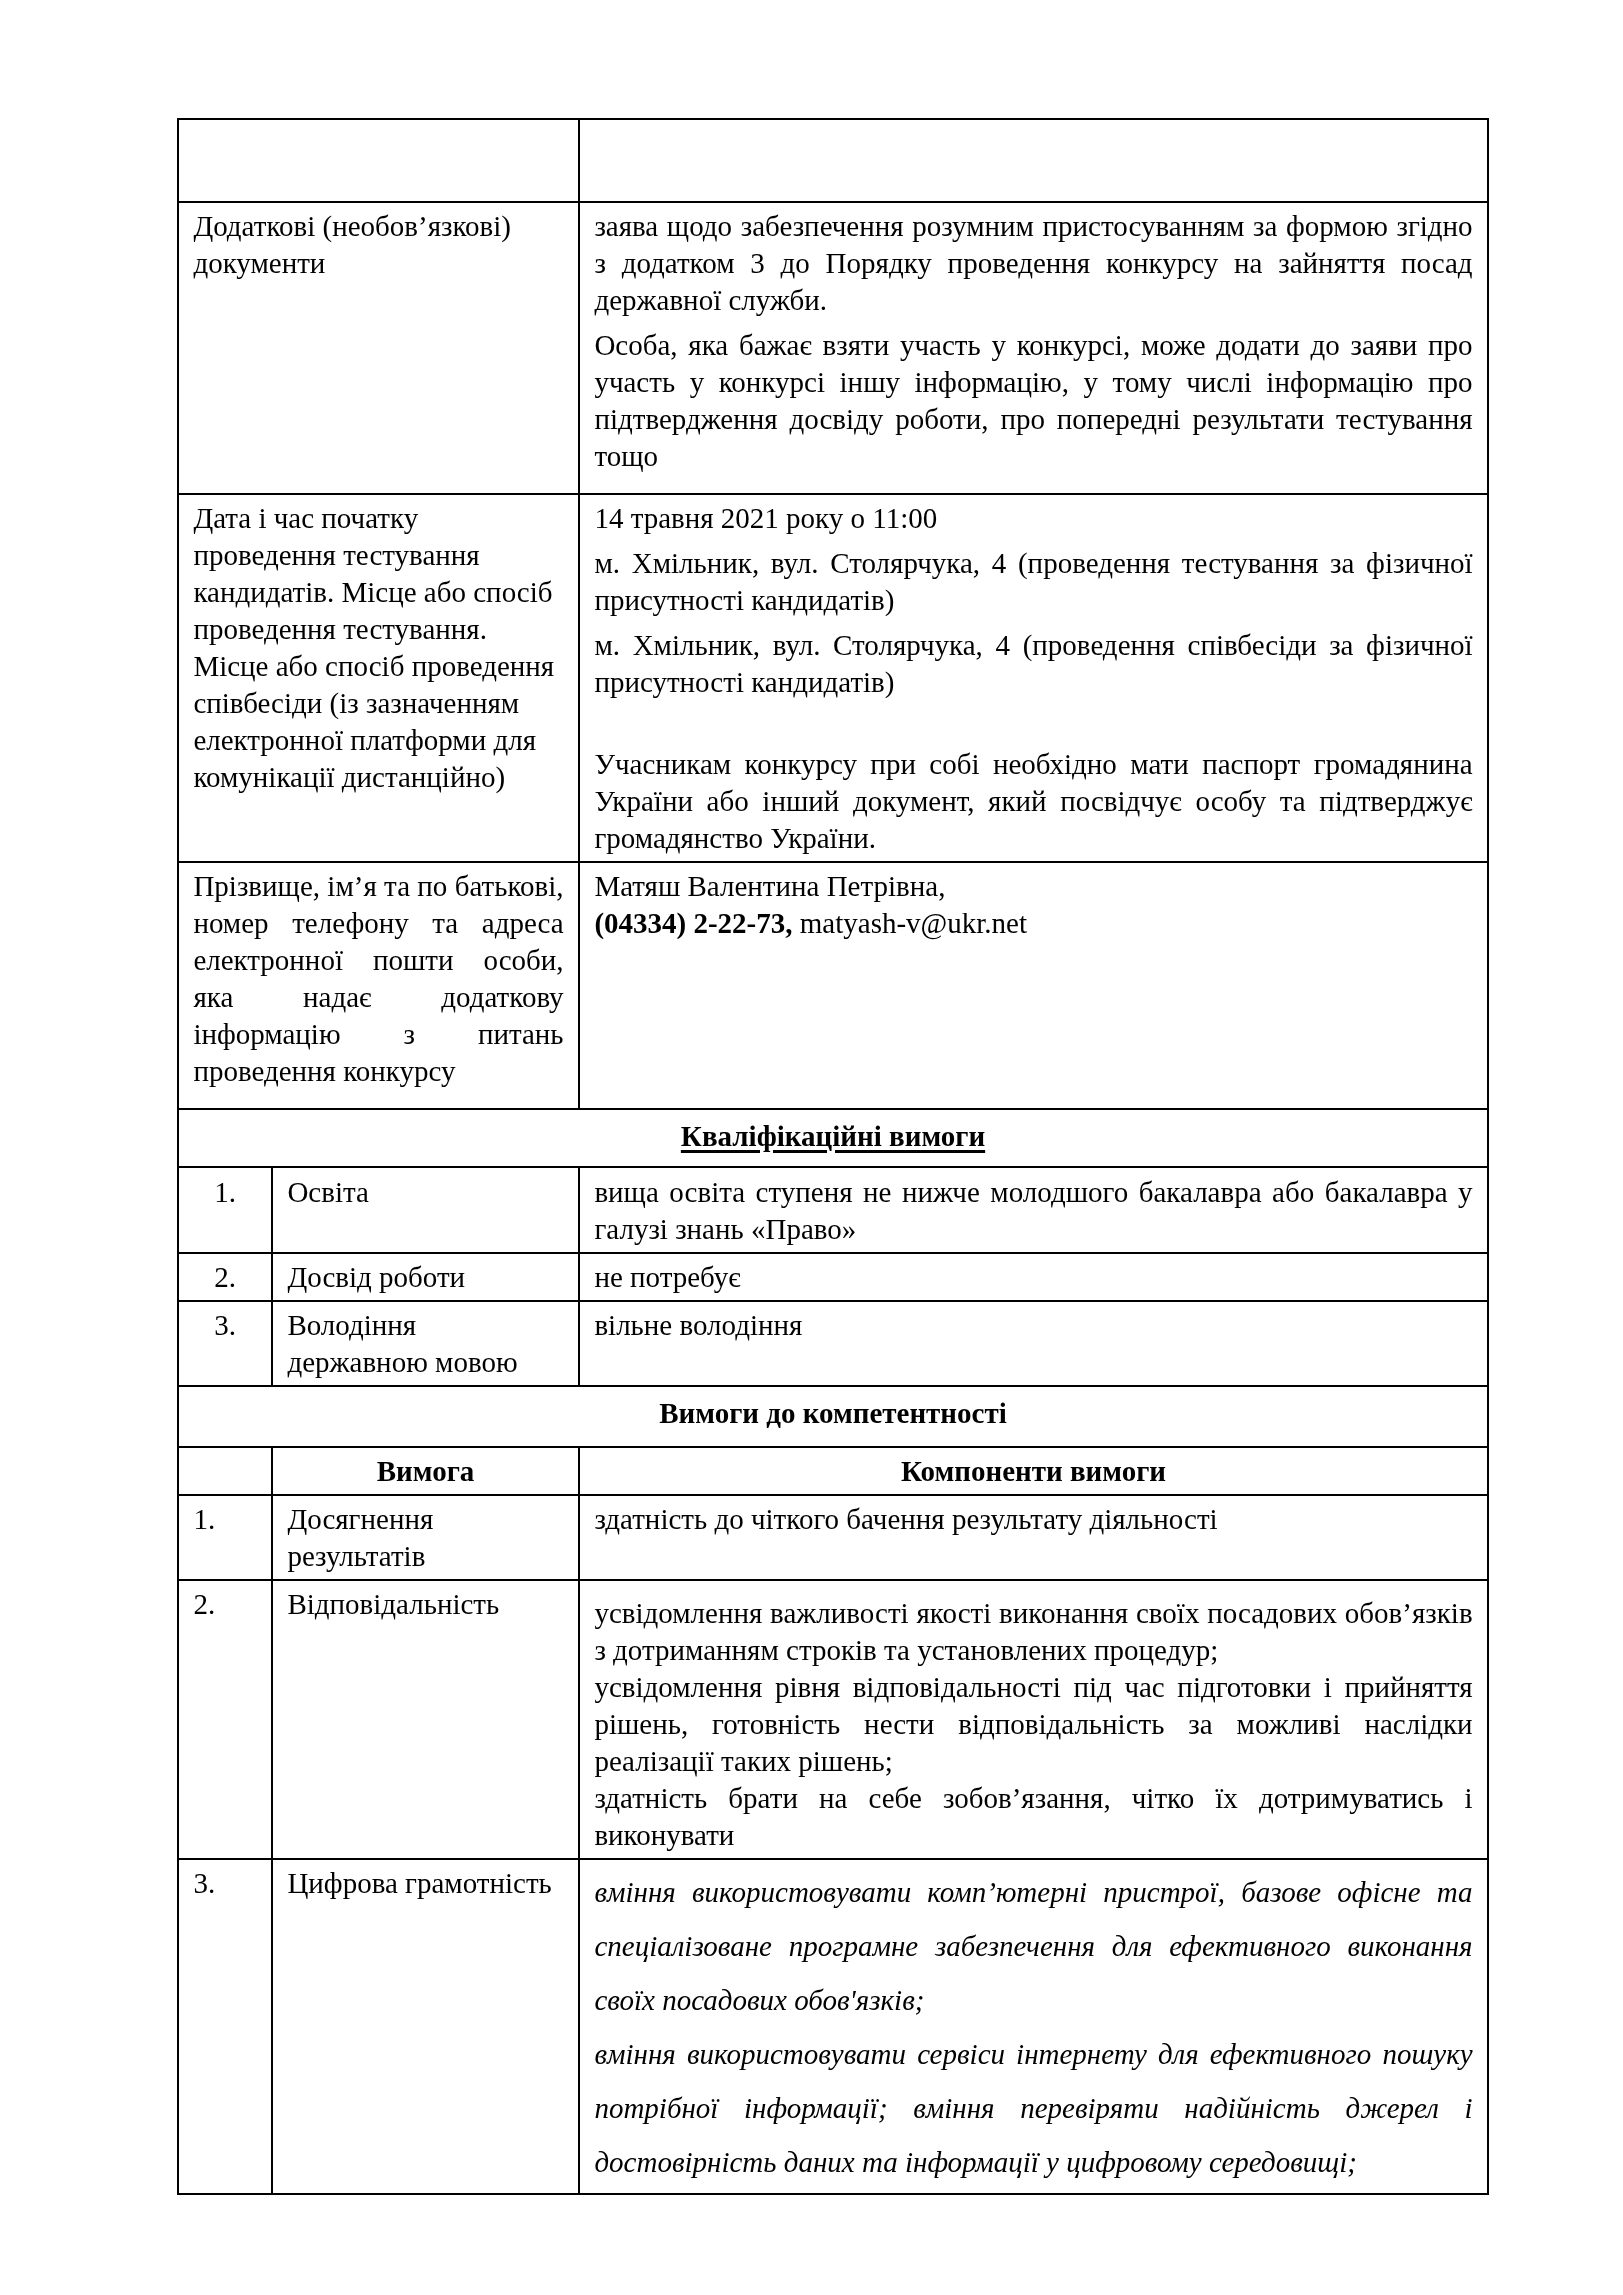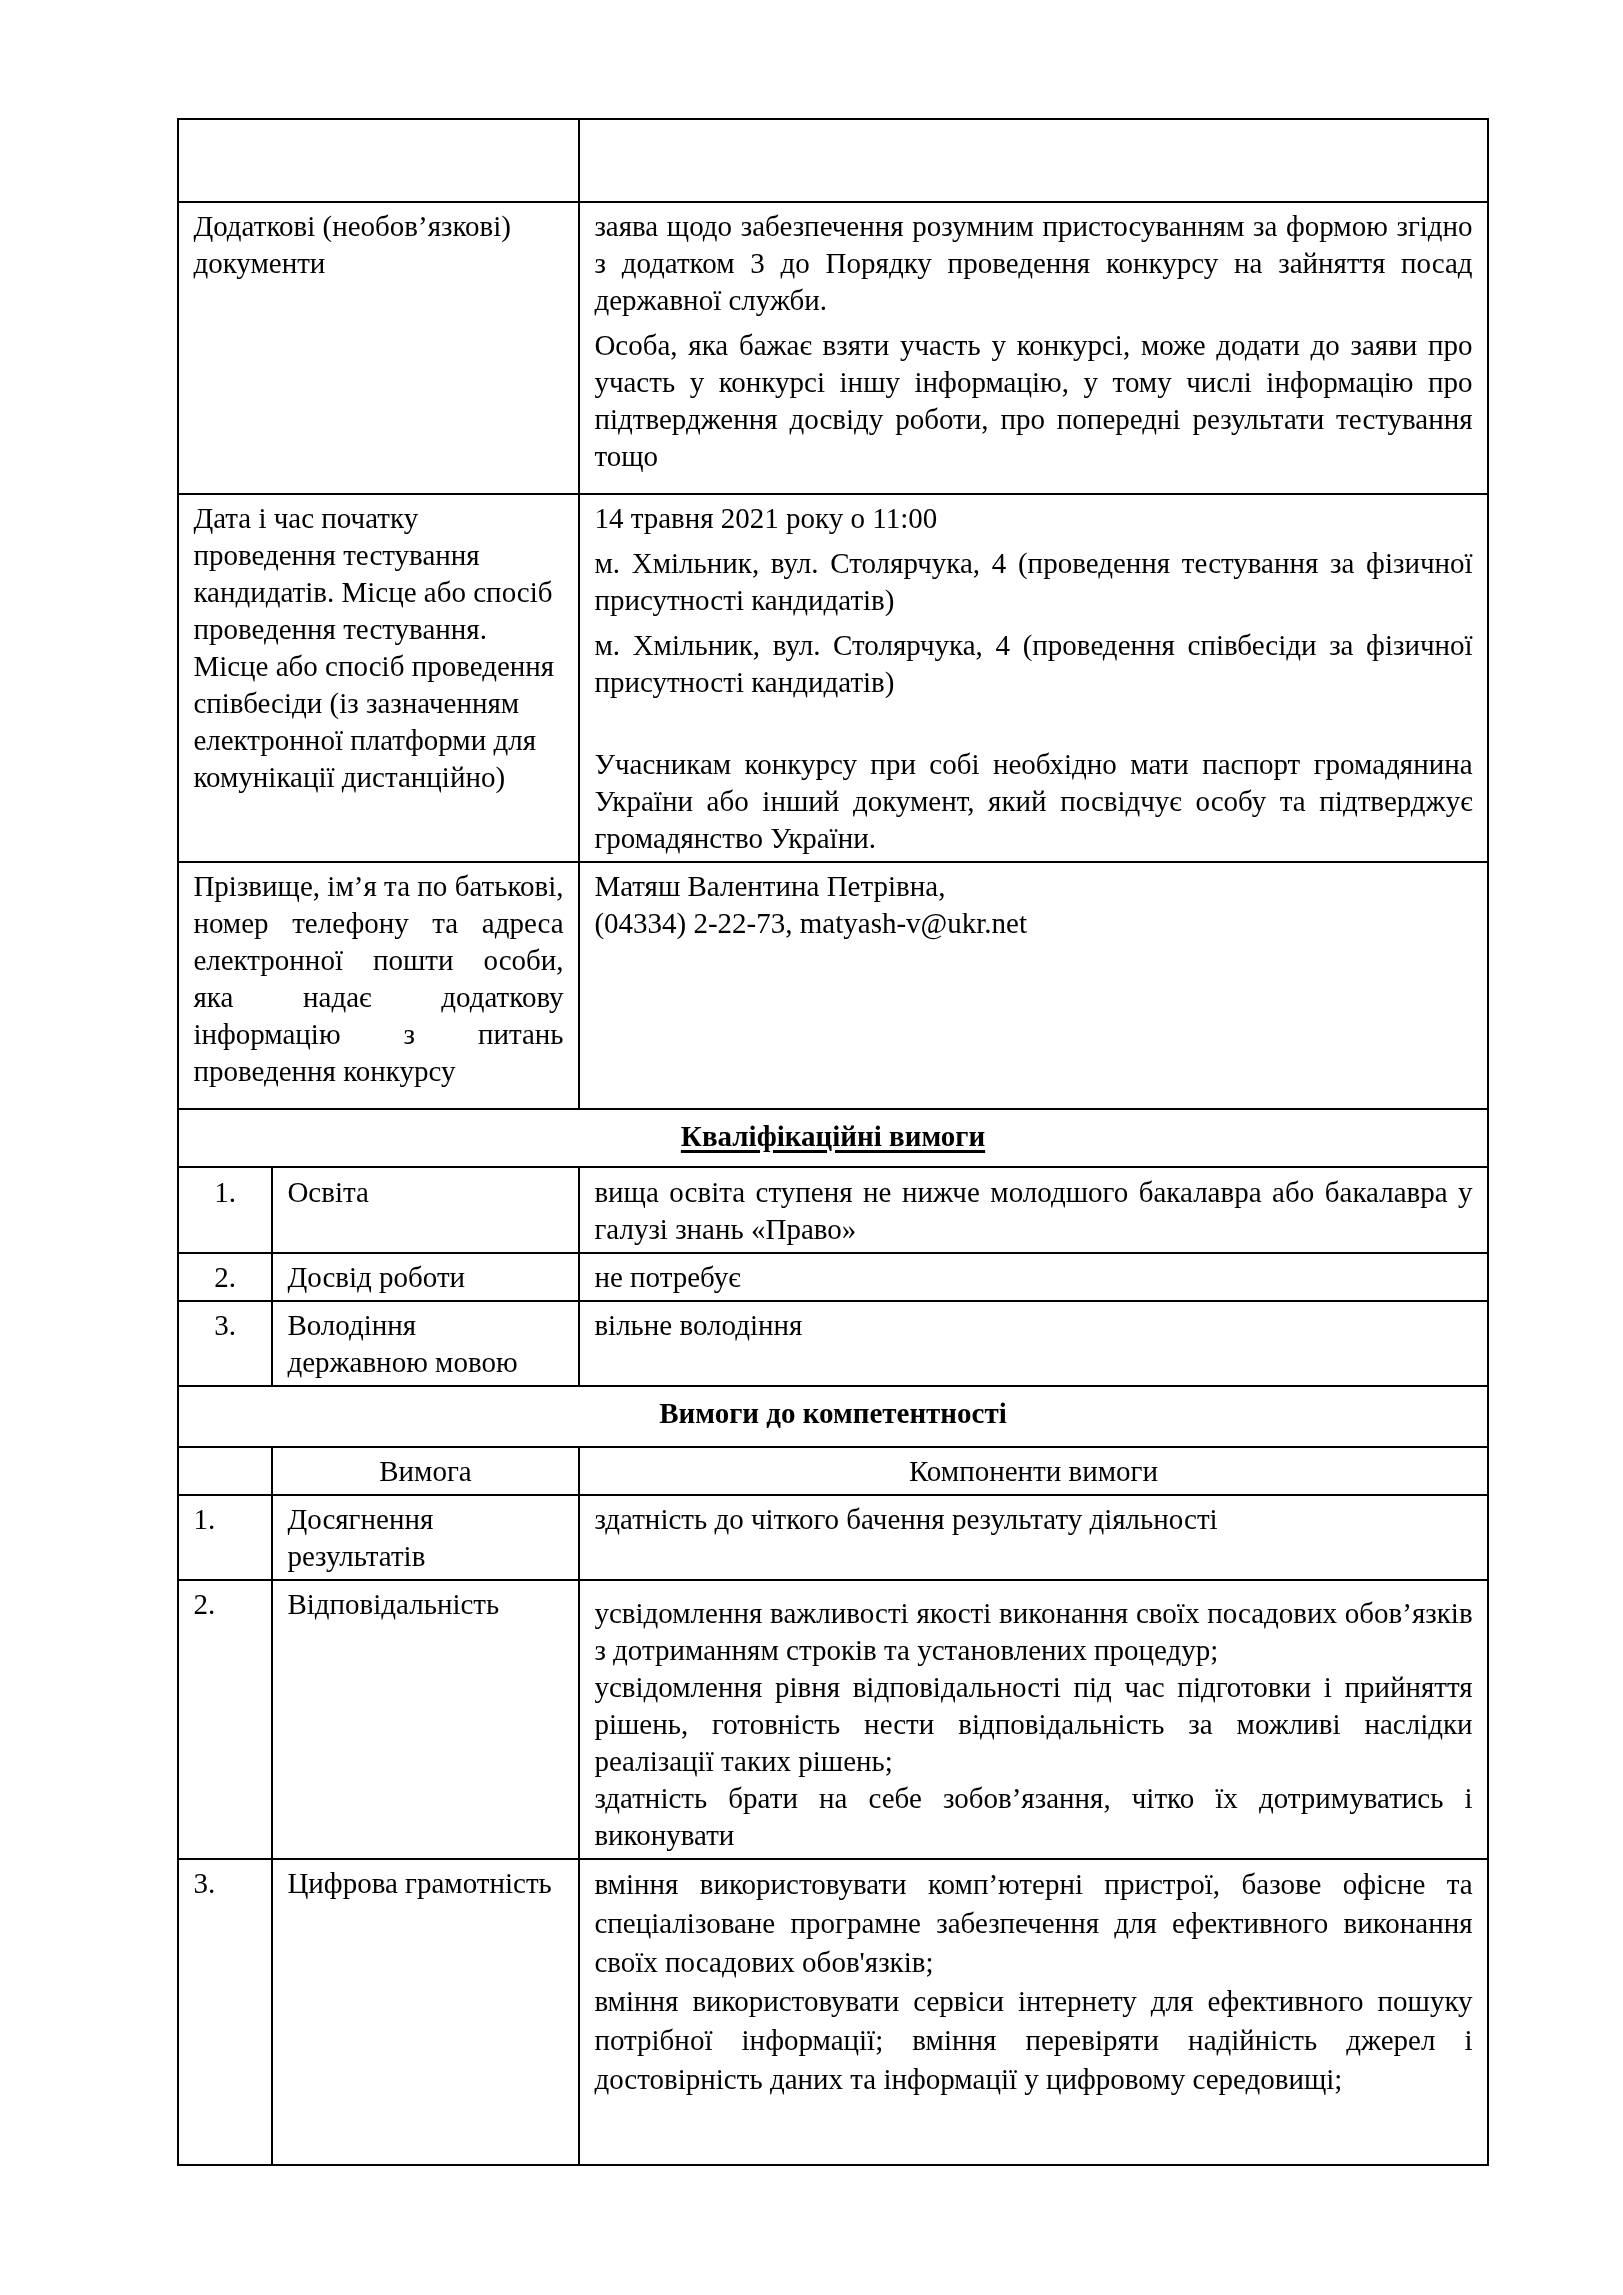--- a/index.html
+++ b/index.html
@@ -36,35 +36,35 @@
       border: 2.6px solid #000;
       vertical-align: top;
       padding: 5.2px 14.4px 3.9px 14.4px;
       word-wrap: break-word;
     }
     col.c-num { width: 94px; }
     col.c-label { width: 307px; }
     col.c-value { width: 909px; }
     .justify { text-align: justify; text-align-last: left; }
     .center { text-align: center; margin-top: 26px; }
-    .bold { font-weight: normal; }
+    .bold { font-weight: bold; }
     .section-title {
       text-align: center;
       font-weight: bold;
       padding-top: 7.9px !important;
       padding-bottom: 11.8px !important;
     }
     .underline { text-decoration: underline; text-decoration-thickness: 3.3px; text-underline-offset: 3.9px; }
     .para { margin: 0 0 7.9px 0; }
     .para:last-child { margin-bottom: 0; }
     .gap { height: 37px; }
     .email { color: #000000; }
     .num-cell { text-align: center; padding-left: 2.6px !important; padding-right: 2.6px !important; }
     .num-left { text-align: left; }
-    .spaced { line-height: 39px; }
+    .spaced { line-height: 54px; font-style: italic; }
   </style>
 </head>
 <body>
 
 <div class="page">
   <table class="doc">
     <colgroup>
       <col class="c-num">
       <col class="c-label">
       <col class="c-value">

